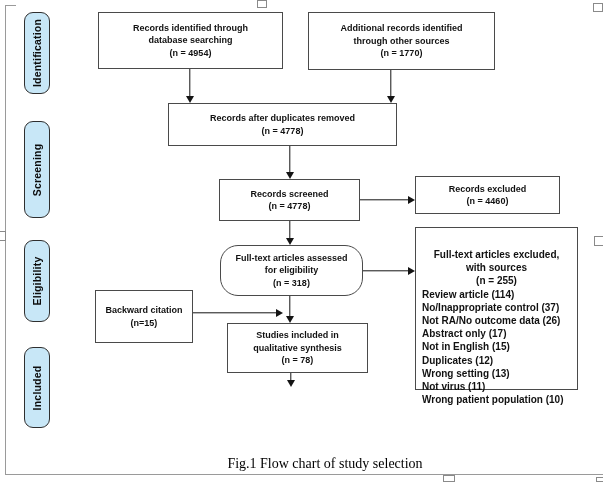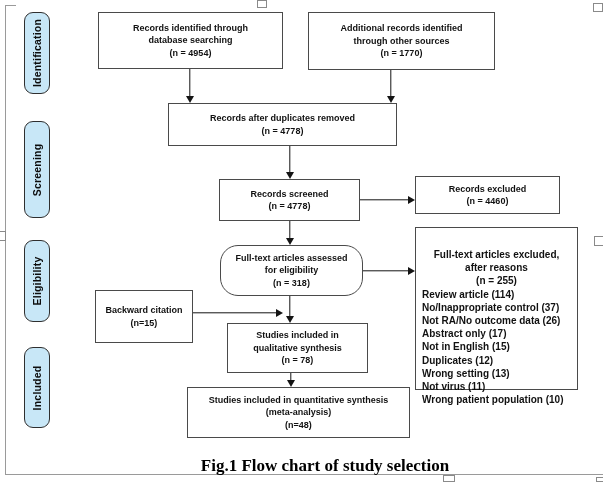--- a/index.html
+++ b/index.html
@@ -36,21 +36,21 @@
   .varrow::before{content:'';position:absolute;left:50%;transform:translateX(-50%);top:0;bottom:5px;width:1.4px;background:var(--arrow,#141414);}
   .varrow::after{content:'';position:absolute;left:50%;transform:translateX(-50%);bottom:0;width:0;height:0;
     border-left:4px solid transparent;border-right:4px solid transparent;border-top:7px solid var(--arrow,#141414);}
   .harrow{position:absolute;height:9px;}
   .harrow::before{content:'';position:absolute;top:50%;transform:translateY(-50%);left:0;right:5px;height:1.4px;background:var(--arrow,#141414);}
   .harrow::after{content:'';position:absolute;top:50%;transform:translateY(-50%);right:0;width:0;height:0;
     border-top:4px solid transparent;border-bottom:4px solid transparent;border-left:7px solid var(--arrow,#141414);}
   
   .caption{
     position:absolute;left:150px;top:456px;width:350px;text-align:center;
-    font-family:"Liberation Serif",serif;font-weight:bold;font-size:17px;color:#000;
+    font-family:"Liberation Serif",serif;font-weight:normal;font-size:14px;color:#000;
   }
 </style>
 </head>
 <body>
 
 <div id="screen">
 
   <div class="frame-line" style="left:5px;top:5px;width:1px;height:469px;"></div>
   <div class="frame-line" style="left:5px;top:5px;width:11px;height:1px;"></div>
   <div class="frame-line" style="left:5px;top:474px;width:598px;height:1px;"></div>
@@ -103,21 +103,21 @@
   </div>
 
   <div class="fbox" style="left:220px;top:245px;width:143px;height:51px;border-radius:18px;">
     <span>Full-text articles assessed</span>
     <span>for eligibility</span>
     <span>(n = 318)</span>
   </div>
 
   <div class="fbox reasons" style="left:415px;top:227px;width:163px;height:163px;">
     <span>Full-text articles excluded,</span>
-    <span>after reasons</span>
+    <span>with sources</span>
     <span>(n = 255)</span>
     <div class="list">
       <span>Review article (114)</span>
       <span>No/Inappropriate control (37)</span>
       <span>Not RA/No outcome data (26)</span>
       <span>Abstract only (17)</span>
       <span>Not in English (15)</span>
       <span>Duplicates (12)</span>
       <span>Wrong setting (13)</span>
       <span>Not virus (11)</span>
@@ -129,25 +129,20 @@
     <span>Backward citation</span>
     <span>(n=15)</span>
   </div>
 
   <div class="fbox" style="left:227px;top:323px;width:141px;height:50px;">
     <span>Studies included in</span>
     <span>qualitative synthesis</span>
     <span>(n = 78)</span>
   </div>
 
-  <div class="fbox" style="left:187px;top:387px;width:223px;height:51px;">
-    <span>Studies included in quantitative synthesis</span>
-    <span>(meta-analysis)</span>
-    <span>(n=48)</span>
-  </div>
 
   <div class="varrow" style="left:185px;top:69px;height:34px;"></div>
   <div class="varrow" style="left:386px;top:70px;height:33px;"></div>
   <div class="varrow" style="left:285px;top:146px;height:33px;"></div>
   <div class="varrow" style="left:285px;top:221px;height:24px;"></div>
   <div class="varrow" style="left:285px;top:296px;height:27px;"></div>
   <div class="varrow" style="left:286px;top:373px;height:14px;"></div>
   <div class="harrow" style="left:360px;top:195px;width:55px;"></div>
   <div class="harrow" style="left:363px;top:266px;width:52px;"></div>
   <div class="harrow" style="left:193px;top:308px;width:90px;"></div>

